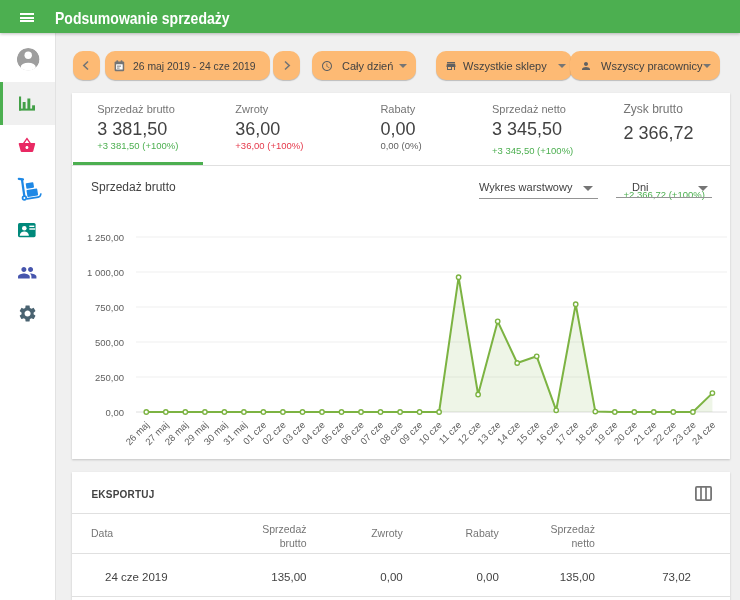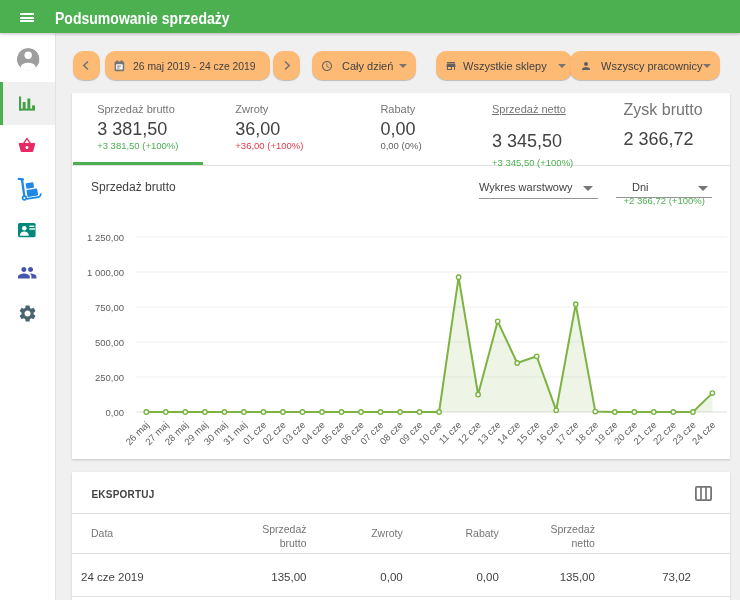--- a/index.html
+++ b/index.html
@@ -129,26 +129,26 @@
 <div style="font-size:11px;line-height:11px;color:#757575;margin-bottom:4.6px;">Zwroty</div>
 <div style="font-size:18px;line-height:18px;color:#424242;margin-bottom:3.4px;">36,00</div>
 <div style="font-size:9.5px;line-height:9.5px;color:#E5394B;">+36,00 (+100%)</div>
 </div>
 <div class="abs" style="left:401px;top:104px;transform:translateX(-50%);text-align:left;white-space:nowrap;z-index:5;">
 <div style="font-size:11px;line-height:11px;color:#757575;margin-bottom:4.6px;">Rabaty</div>
 <div style="font-size:18px;line-height:18px;color:#424242;margin-bottom:3.4px;">0,00</div>
 <div style="font-size:9.5px;line-height:9.5px;color:#616161;">0,00 (0%)</div>
 </div>
 <div class="abs" style="left:532.6px;top:104px;transform:translateX(-50%);text-align:left;white-space:nowrap;z-index:5;">
-<div style="font-size:11px;line-height:11px;color:#757575;margin-bottom:17px;text-decoration:underline;">Sprzedaż netto</div>
+<div style="font-size:11px;line-height:11px;color:#757575;margin-bottom:5px;">Sprzedaż netto</div>
 <div style="font-size:18px;line-height:18px;color:#424242;margin-bottom:8px;">3 345,50</div>
 <div style="font-size:9.5px;line-height:9.5px;color:#4CAF50;">+3 345,50 (+100%)</div>
 </div>
 <div class="abs" style="left:664.2px;top:104px;transform:translateX(-50%);text-align:left;white-space:nowrap;z-index:5;">
-<div style="font-size:16px;line-height:11px;color:#757575;margin-bottom:15px;">Zysk brutto</div>
+<div style="font-size:12px;line-height:11px;color:#757575;margin-bottom:9px;">Zysk brutto</div>
 <div style="font-size:18px;line-height:18px;color:#424242;margin-bottom:3.4px;">2 366,72</div>
 <div style="font-size:9.5px;line-height:9.5px;color:#4CAF50;margin-top:48px;">+2 366,72 (+100%)</div>
 </div>
 
 <div class="abs" style="left:91px;top:180.5px;font-size:12px;line-height:12px;color:#424242;z-index:5;">Sprzedaż brutto</div>
 <div class="abs" style="left:479px;top:181.5px;font-size:11px;line-height:11px;color:#424242;z-index:5;">Wykres warstwowy</div>
 <span class="caret2 abs" style="left:582.5px;top:185.7px;z-index:5;"></span>
 <div class="abs" style="left:478.8px;top:197.5px;width:119px;height:1px;background:#949494;z-index:5;"></div>
 <div class="abs" style="left:616px;top:181.5px;font-size:11px;line-height:11px;color:#424242;z-index:5;margin-left:16px;">Dni</div>
 <span class="caret2 abs" style="left:698.3px;top:185.7px;z-index:5;"></span>
@@ -241,15 +241,15 @@
 <div class="abs" style="left:234.5px;top:51.3px;width:120px;text-align:right;font-size:10.5px;line-height:13.5px;color:#757575;transform:translateX(-100%);">Sprzedaż<br>brutto</div>
 <div class="abs" style="left:522.9px;top:51.3px;width:120px;text-align:right;font-size:10.5px;line-height:13.5px;color:#757575;transform:translateX(-100%);">Sprzedaż<br>netto</div>
 <div class="abs" style="left:330.7px;top:55.7px;width:120px;text-align:right;font-size:10.5px;line-height:10.5px;color:#757575;transform:translateX(-100%);">Zwroty</div>
 <div class="abs" style="left:426.8px;top:55.7px;width:120px;text-align:right;font-size:10.5px;line-height:10.5px;color:#757575;transform:translateX(-100%);">Rabaty</div>
 <div class="abs" style="left:234.5px;top:100px;width:120px;text-align:right;font-size:11.5px;line-height:11.5px;color:#424242;transform:translateX(-100%);">135,00</div>
 <div class="abs" style="left:330.7px;top:100px;width:120px;text-align:right;font-size:11.5px;line-height:11.5px;color:#424242;transform:translateX(-100%);">0,00</div>
 <div class="abs" style="left:426.8px;top:100px;width:120px;text-align:right;font-size:11.5px;line-height:11.5px;color:#424242;transform:translateX(-100%);">0,00</div>
 <div class="abs" style="left:522.9px;top:100px;width:120px;text-align:right;font-size:11.5px;line-height:11.5px;color:#424242;transform:translateX(-100%);">135,00</div>
 <div class="abs" style="left:619px;top:100px;width:120px;text-align:right;font-size:11.5px;line-height:11.5px;color:#424242;transform:translateX(-100%);">73,02</div>
 
-  <div class="abs" style="left:9px;top:100px;font-size:11.5px;line-height:11.5px;color:#424242;">24 cze 2019</div>
+  <div class="abs" style="left:33px;top:100px;font-size:11.5px;line-height:11.5px;color:#424242;">24 cze 2019</div>
   <div class="abs" style="left:0;top:81px;width:658px;height:1px;background:#e0e0e0;"></div>
   <div class="abs" style="left:0;top:124px;width:658px;height:1px;background:#e0e0e0;"></div>
 </div>
 </body></html>

